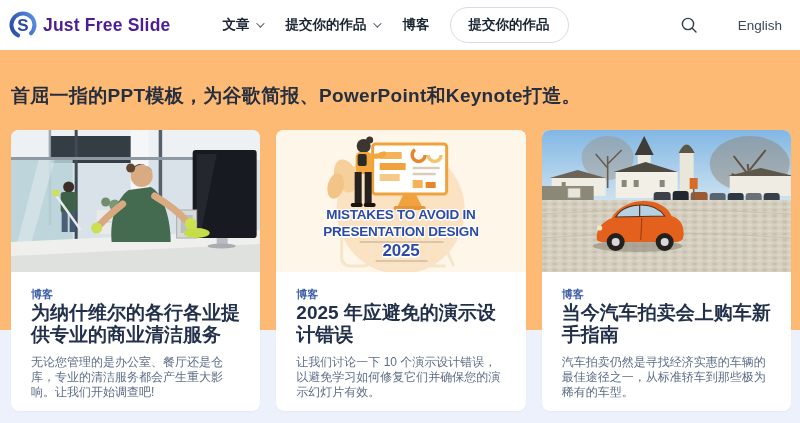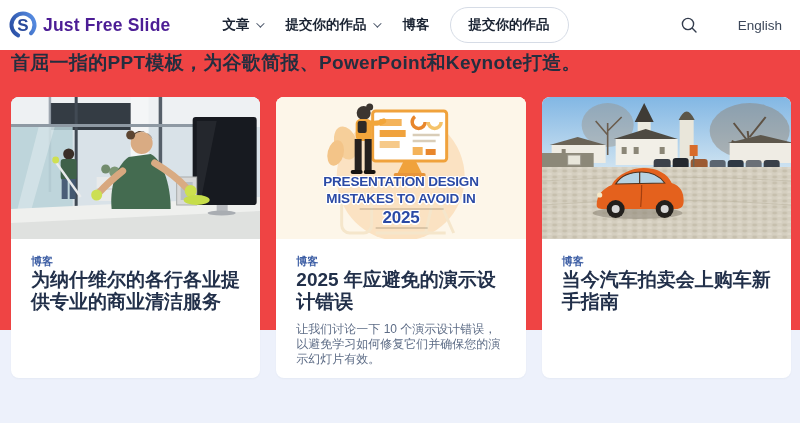--- a/index.html
+++ b/index.html
@@ -12,21 +12,21 @@
   .logo-text{ font-size:17.5px; font-weight:700; color:#4c1d95; letter-spacing:.2px; }
   .nav{ display:flex; align-items:center; margin-left:52px; gap:24px;justify-content:space-between; }
   .nav-item{ display:flex; align-items:center; gap:5px; font-size:13.5px; font-weight:700; color:#1b2433; cursor:pointer; }
   .caret{ width:6px; height:6px; border-right:1.6px solid #4a5568; border-bottom:1.6px solid #4a5568; transform:rotate(45deg) translateY(-2px); margin-left:1px; }
   .pill-btn{ margin-left:-4px; border:1px solid #d6dce6; background:#fff; border-radius:999px; padding:8px 18px; font-size:13.5px; font-weight:700; color:#1b2433; cursor:pointer; font-family:inherit; }
   .header-right{ margin-left:auto; display:flex; align-items:center; gap:40px; padding-right:4px; }
   .search-btn{ width:18px; height:18px; cursor:pointer; display:flex; }
   .lang{ font-size:13.5px; color:#3c4759; cursor:pointer; }
 
   
-  .hero{ background:#ef4444; height:280px; }
+  .hero{ background:#fdba74; height:280px; padding-top:33px; }
   .hero h1{ font-size:19px; font-weight:700; color:#242e3f; padding-left:11px; letter-spacing:.3px; }
 
   
   .cards{ display:grid; grid-template-columns:repeat(3,1fr); gap:16px; margin:21px 9px 0 11px; }
   .card{ background:#ffffff; border-radius:8px; overflow:hidden; height:281px; cursor:pointer; box-shadow:0 1px 2px rgba(30,40,70,.04); }
   .card-img{ height:142px; position:relative; overflow:hidden; }
   .card-img svg{ display:block; width:100%; height:100%; }
   .card-body{ padding:15px 20px 0 20px; }
   .tag{ font-size:11px; font-weight:600; color:#3e5fa5; }
   .card-title{ font-size:19px; font-weight:700; color:#22304a; line-height:22px; }
@@ -131,20 +131,21 @@
           <circle cx="180" cy="94" r="6" fill="#cde04f"></circle>
           <ellipse cx="186" cy="103" rx="13" ry="5" fill="#c6dd4a"></ellipse>
           <circle cx="131" cy="46" r="11" fill="#d9ab83"></circle>
           <path d="M120,44 A11.5 11.5 0 0 1 142,42 Q136,33 128,34 Q121,36 120,44 Z" fill="#5d4531"></path>
           <circle cx="120" cy="38" r="4.5" fill="#5d4531"></circle>
         </svg>
       </div>
       <div class="card-body">
         <div class="tag">博客</div>
         <div class="card-title">为纳什维尔的各行各业提供专业的商业清洁服务</div>
+        <div class="card-desc">无论您管理的是办公室、餐厅还是仓库，专业的清洁服务都会产生重大影响。让我们开始调查吧!</div>
       </div>
     </div>
 
     <div class="card">
       <div class="card-img" style="background:#fdf6e9;">
         <svg viewBox="0 0 250 142" preserveAspectRatio="xMidYMid slice">
           <rect width="250" height="142" fill="#fdf6e9"></rect>
           <circle cx="125" cy="80" r="64" fill="#fbe2c2"></circle>
 
           <rect x="66" y="96" width="30" height="40" rx="8" fill="none" stroke="#f5e6cb" stroke-width="3"></rect>
@@ -175,22 +176,22 @@
           <circle cx="94" cy="10" r="3.5" fill="#3c3530"></circle>
           <rect x="80" y="22" width="16" height="22" rx="5" fill="#f2a63b"></rect>
           <path d="M94,26 Q103,27 108,24" stroke="#f2a63b" stroke-width="5" fill="none" stroke-linecap="round"></path>
           <rect x="79" y="42" width="7" height="32" fill="#26211e"></rect>
           <rect x="89" y="42" width="7" height="32" fill="#26211e"></rect>
           <rect x="75" y="73" width="12" height="4" rx="2" fill="#17130f"></rect>
           <rect x="88" y="73" width="12" height="4" rx="2" fill="#17130f"></rect>
           <rect x="82" y="24" width="9" height="12" rx="2" fill="#2e2a26"></rect>
         </svg>
         <div class="illus-text">
+          <span class="illus-line">MISTAKES TO AVOID IN</span>
           <span class="illus-line">PRESENTATION DESIGN</span>
-          <span class="illus-line">MISTAKES TO AVOID IN</span>
           <span class="illus-line big">2025</span>
         </div>
       </div>
       <div class="card-body">
         <div class="tag">博客</div>
         <div class="card-title">2025 年应避免的演示设计错误</div>
         <div class="card-desc">让我们讨论一下 10 个演示设计错误，以避免学习如何修复它们并确保您的演示幻灯片有效。</div>
       </div>
     </div>
 
@@ -256,17 +257,18 @@
           <circle cx="58" cy="98" r="2.6" fill="#f5e9c8"></circle>
           <circle cx="74" cy="112" r="9" fill="#23201d"></circle>
             <circle cx="74" cy="112" r="4" fill="#d8d8d8"></circle>
           <circle cx="123" cy="112" r="9" fill="#23201d"></circle>
             <circle cx="123" cy="112" r="4" fill="#d8d8d8"></circle>
         </svg>
       </div>
       <div class="card-body">
         <div class="tag">博客</div>
         <div class="card-title">当今汽车拍卖会上购车新手指南</div>
+        <div class="card-desc">汽车拍卖仍然是寻找经济实惠的车辆的最佳途径之一，从标准轿车到那些极为稀有的车型。</div>
       </div>
     </div>
 
   </div>
 </div>
 
 </body></html>

